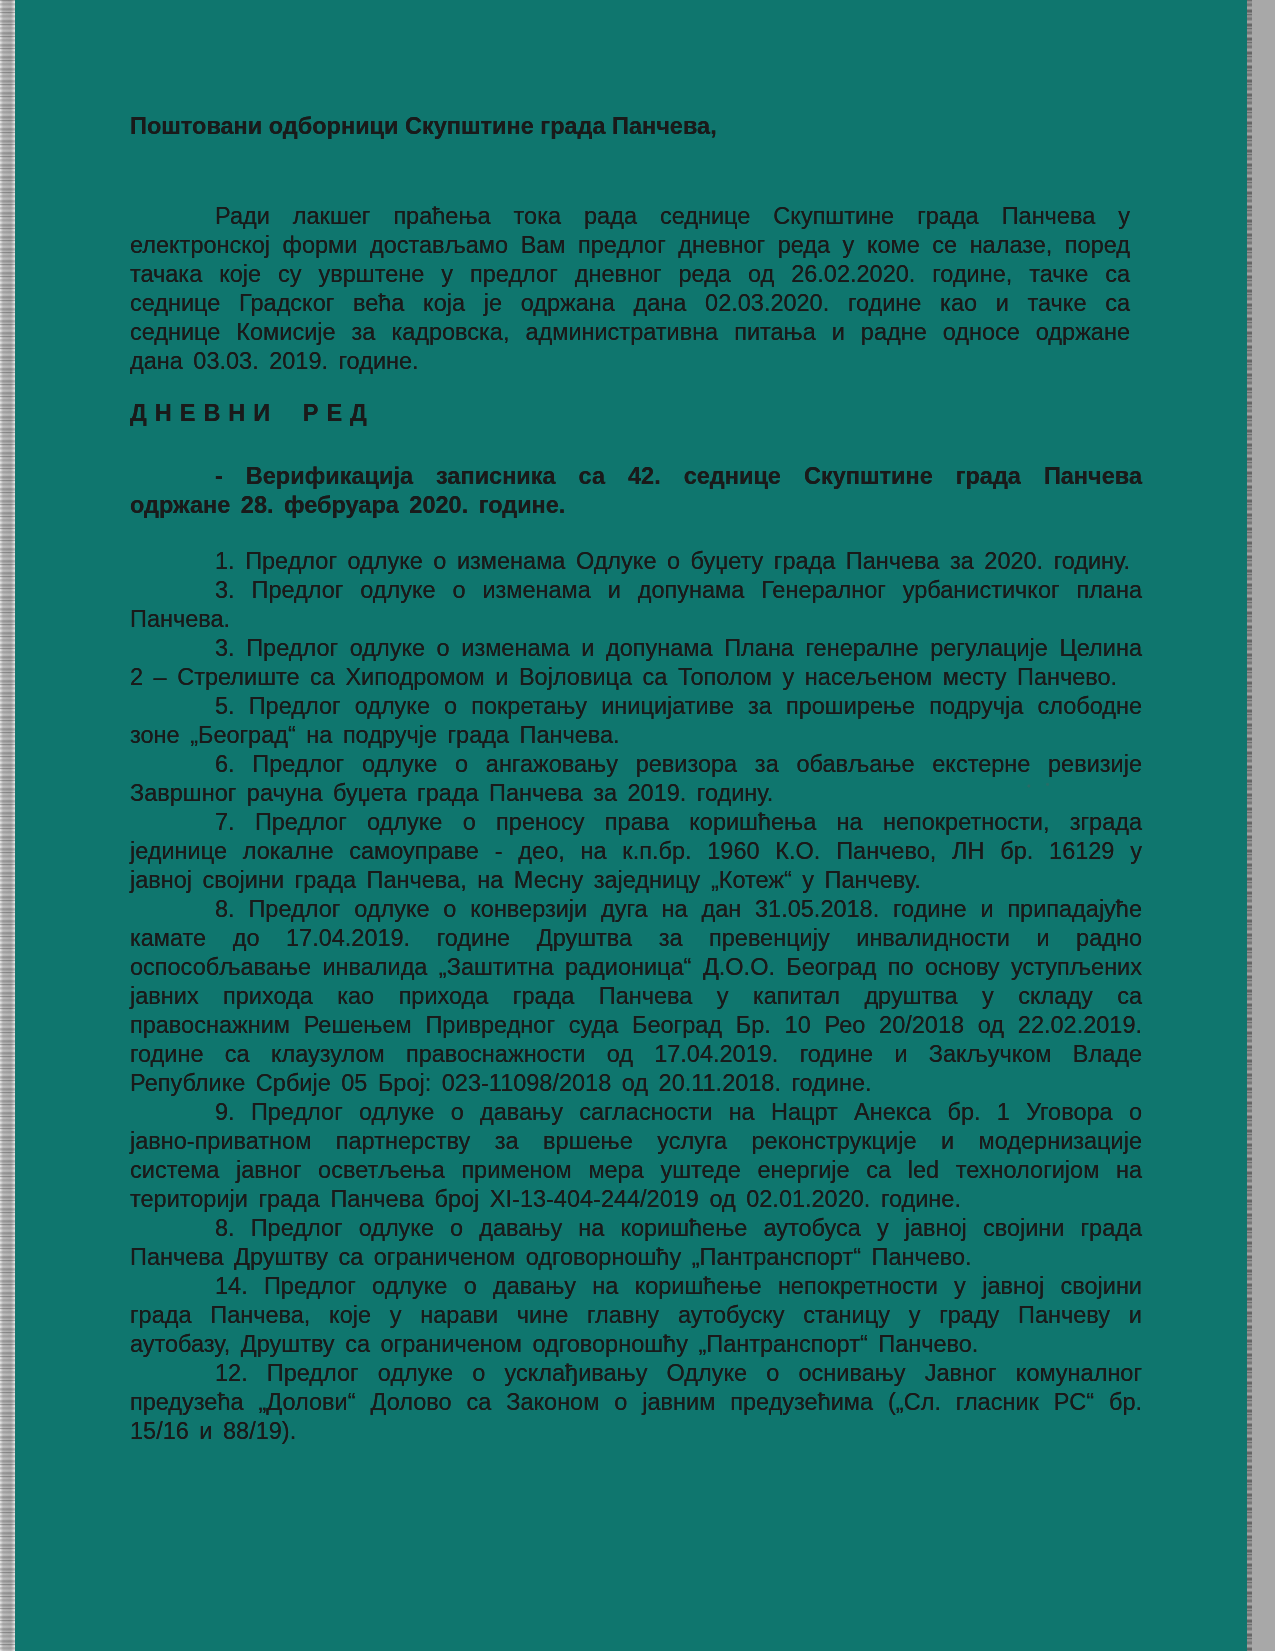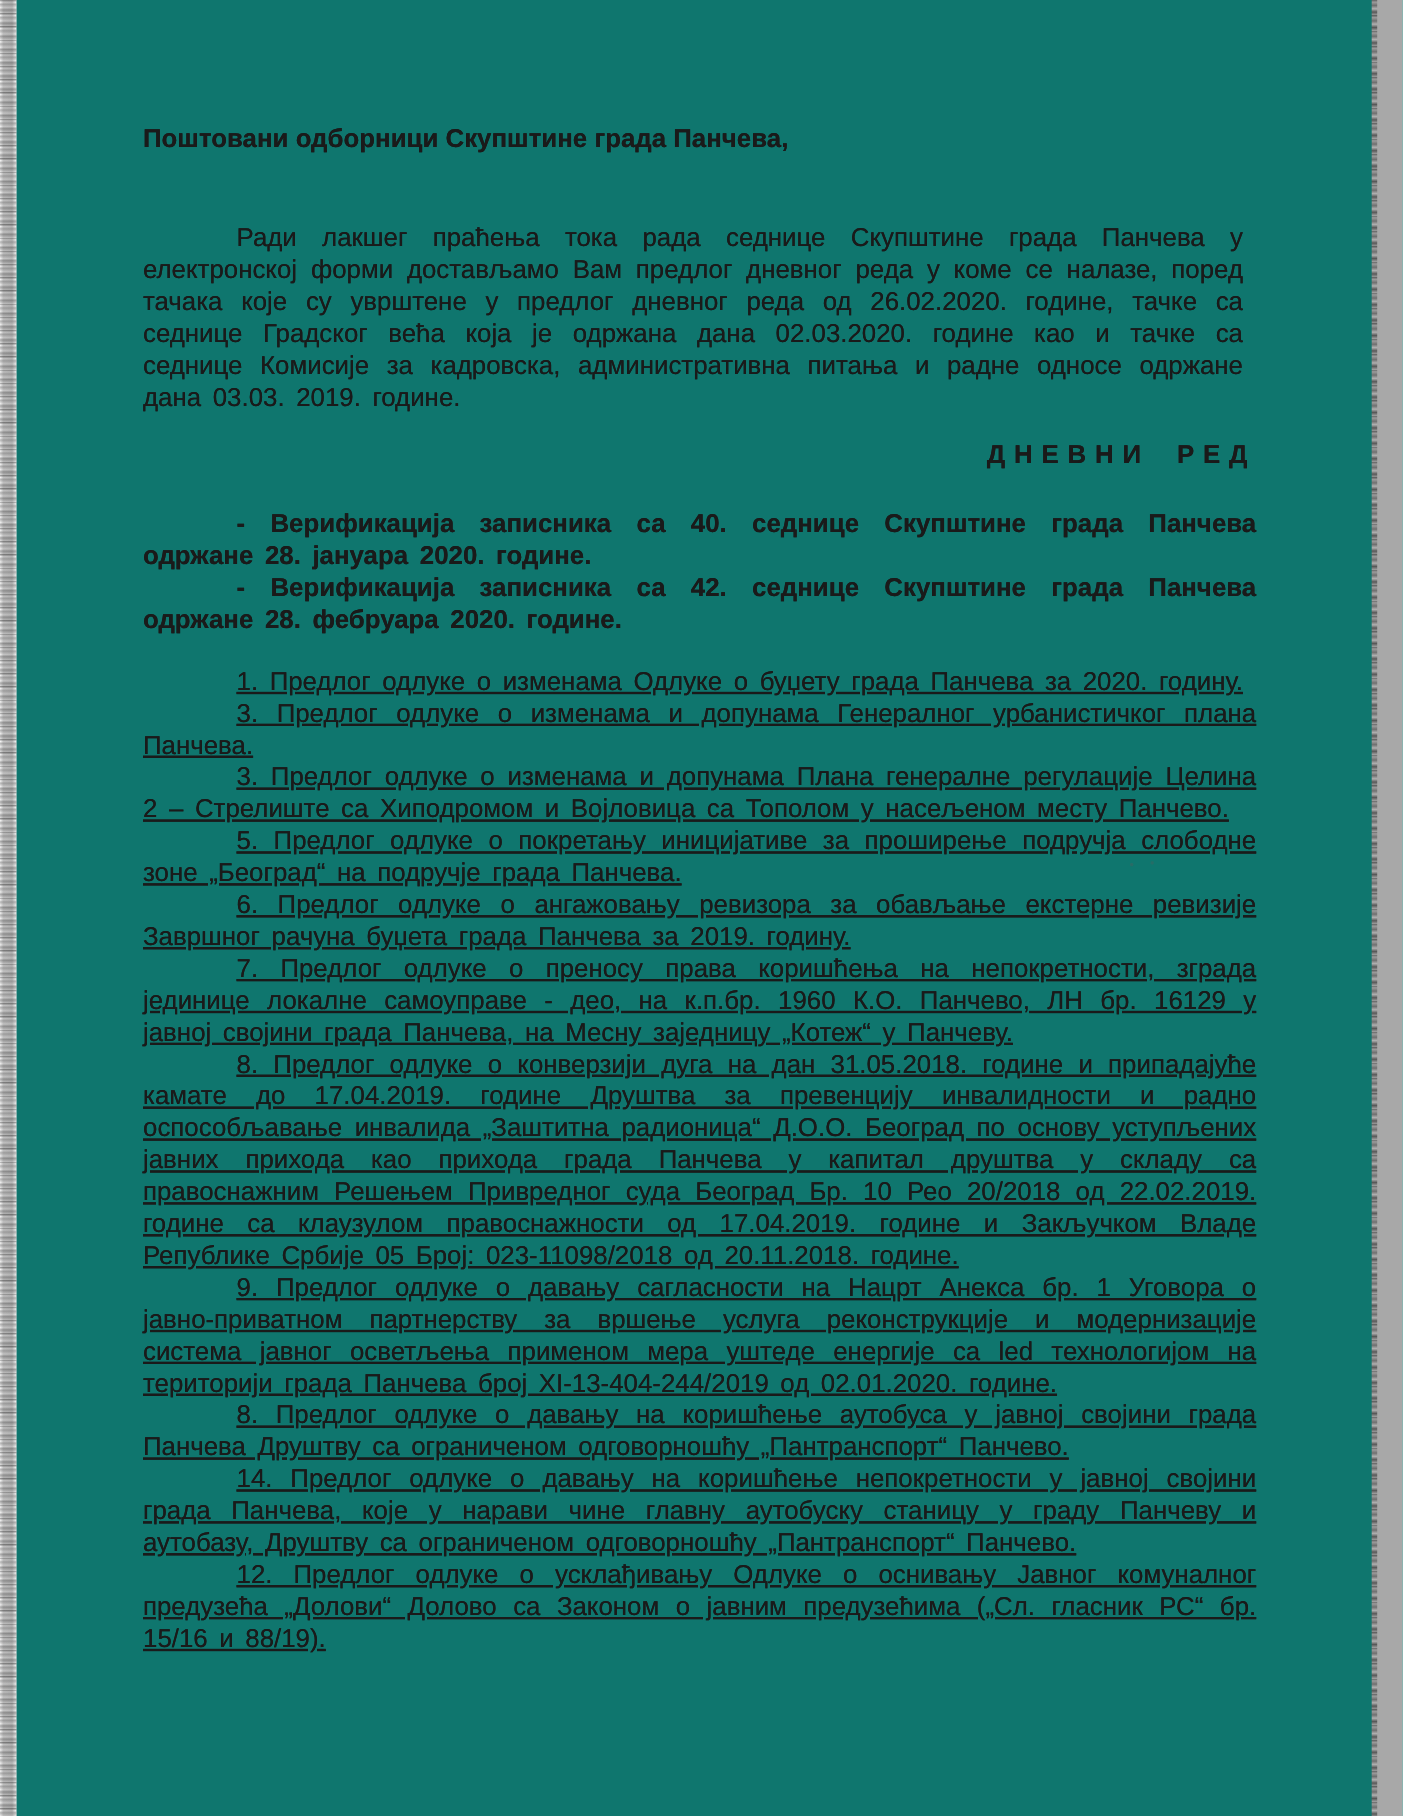--- a/index.html
+++ b/index.html
@@ -59,38 +59,37 @@
     margin: 0;
   }
   .intro {
     margin: 61px 12px 0 0;
     text-align: justify;
     text-indent: 85px;
     word-spacing: 4px;
   }
   .agenda-heading {
     margin: 23px 0 0 0;
-    text-align: right;
+    text-align: left;
     font-weight: bold;
     letter-spacing: 8px;
     word-spacing: 10px;
   }
   .verification-list {
     margin: 34px 0 0 0;
   }
   .verification-item {
     margin: 0;
     font-weight: bold;
     text-align: justify;
     text-indent: 85px;
     word-spacing: 4px;
   }
   .agenda-list {
     margin: 27px 0 0 0;
-    text-decoration: underline;
   }
   .agenda-item {
     margin: 0;
     text-align: justify;
     text-indent: 85px;
     word-spacing: 4px;
   }
   
   .smudge {
     position: absolute;
@@ -113,21 +112,20 @@
   <div class="smudge"></div>
 
   <div class="content">
     <p class="salutation">Поштовани одборници Скупштине града Панчева,</p>
 
     <p class="intro">Ради лакшег праћења тока рада седнице Скупштине града Панчева у електронској форми достављамо Вам предлог дневног реда у коме се налазе, поред тачака које су уврштене у предлог дневног реда од 26.02.2020. године, тачке са седнице Градског већа која је одржана дана 02.03.2020. године као и тачке са седнице Комисије за кадровска, административна питања и радне односе одржане дана 03.03. 2019. године.</p>
 
     <p class="agenda-heading">ДНЕВНИ РЕД</p>
 
     <div class="verification-list">
-      <p class="verification-item">- Верификација записника са 40. седнице Скупштине града Панчева одржане 28. јануара 2020. године.</p>
       <p class="verification-item">- Верификација записника са 42. седнице Скупштине града Панчева одржане 28. фебруара 2020. године.</p>
     </div>
 
     <div class="agenda-list">
       <p class="agenda-item">1. Предлог одлуке о изменама Одлуке о буџету града Панчева за 2020. годину.</p>
       <p class="agenda-item">3. Предлог одлуке о изменама и допунама Генералног урбанистичког плана Панчева.</p>
       <p class="agenda-item">3. Предлог одлуке о изменама и допунама Плана генералне регулације Целина 2 – Стрелиште са Хиподромом и Војловица са Тополом у насељеном месту Панчево.</p>
       <p class="agenda-item">5. Предлог одлуке о покретању иницијативе за проширење подручја слободне зоне „Београд“ на подручје града Панчева.</p>
       <p class="agenda-item">6. Предлог одлуке о ангажовању ревизора за обављање екстерне ревизије Завршног рачуна буџета града Панчева за 2019. годину.</p>
       <p class="agenda-item">7. Предлог одлуке о преносу права коришћења на непокретности, зграда јединице локалне самоуправе - део, на к.п.бр. 1960 К.О. Панчево, ЛН бр. 16129 у јавној својини града Панчева, на Месну заједницу „Котеж“ у Панчеву.</p>

